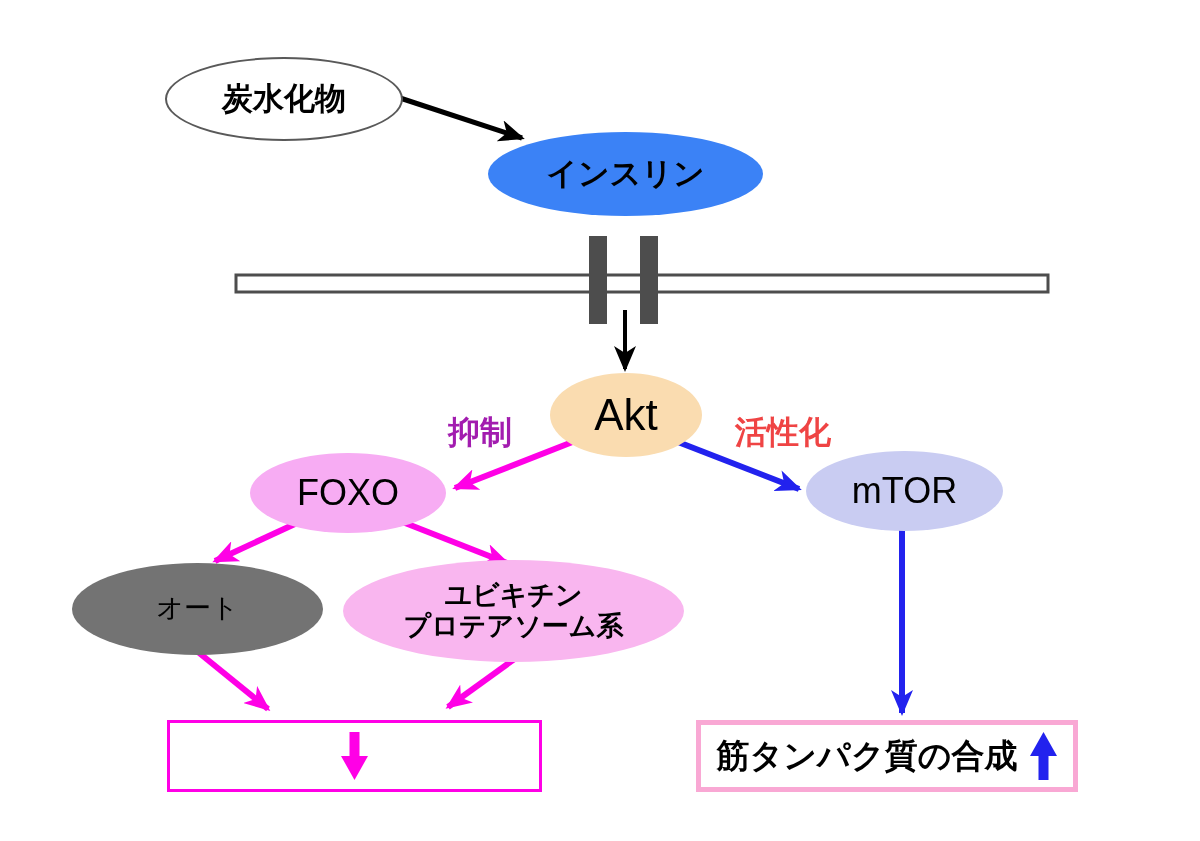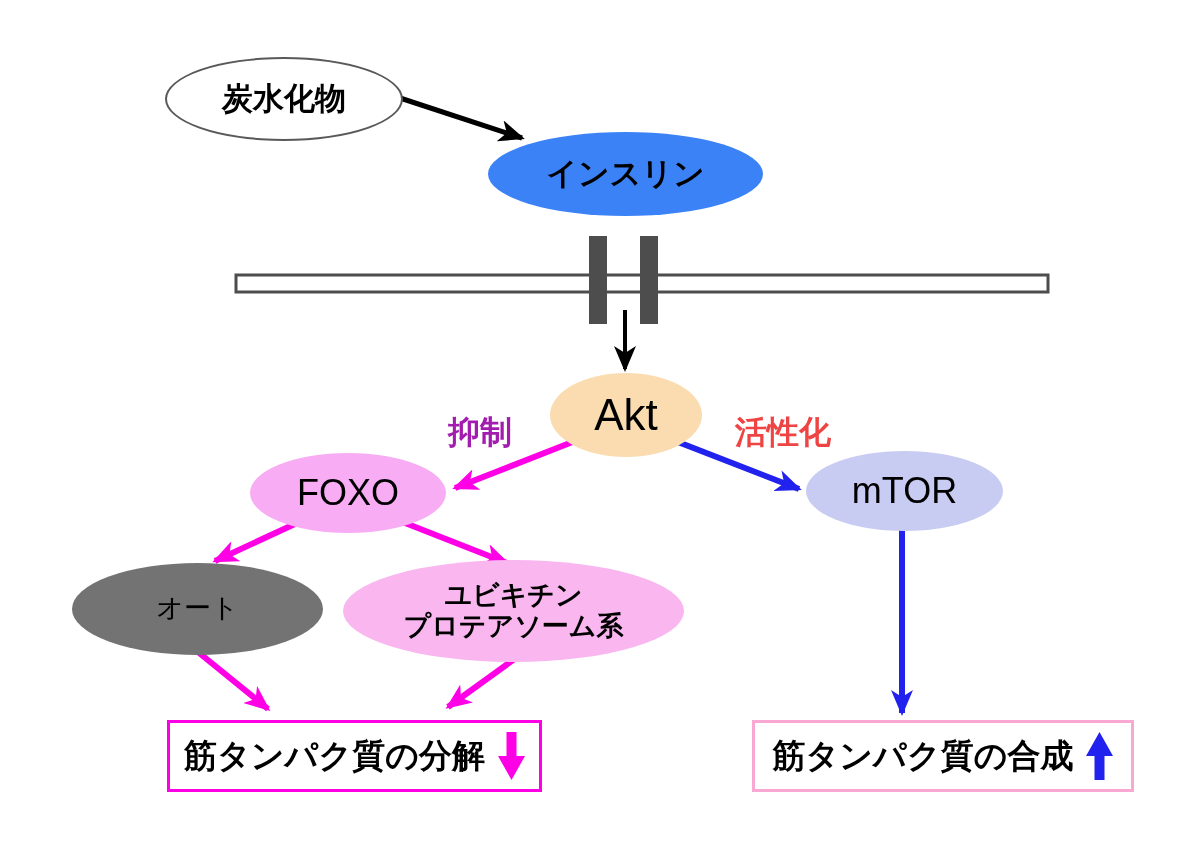--- a/index.html
+++ b/index.html
@@ -80,22 +80,22 @@
     gap: 13px;
     font-size: 33px;
     font-weight: 700;
     color: #000000;
   }
   .box-degradation {
     left: 167px; width: 375px;
     border: 3px solid #FF00E6;
   }
   .box-synthesis {
-    left: 752px; width: 382px;
-    border: 3px solid #f9a8d4;
+    left: 696px; width: 382px;
+    border: 5px solid #f9a8d4;
   }
   .box-arrow-icon { display: inline-flex; }
 
   .edge-label {
     position: absolute;
     font-size: 32px;
     font-weight: 700;
     white-space: nowrap;
     transform: translateX(-50%);
   }
@@ -166,21 +166,20 @@
 
   <div class="node node-ubiquitin">
     <span>ユビキチン</span>
     <span>プロテアソーム系</span>
   </div>
 
   <span class="edge-label label-inhibition">抑制</span>
   <span class="edge-label label-activation">活性化</span>
 
   <div class="outcome-box box-degradation">
-    <span>筋タンパク質の分解</span>
     <span class="box-arrow-icon">
       <svg width="27" height="48" viewBox="0 0 27 48" xmlns="http://www.w3.org/2000/svg">
         <path d="M8.5,0 H18.5 V24 H27 L13.5,48 L0,24 H8.5 Z" fill="#FF00E6"></path>
       </svg>
     </span>
   </div>
 
   <div class="outcome-box box-synthesis">
     <span>筋タンパク質の合成</span>
     <span class="box-arrow-icon">

